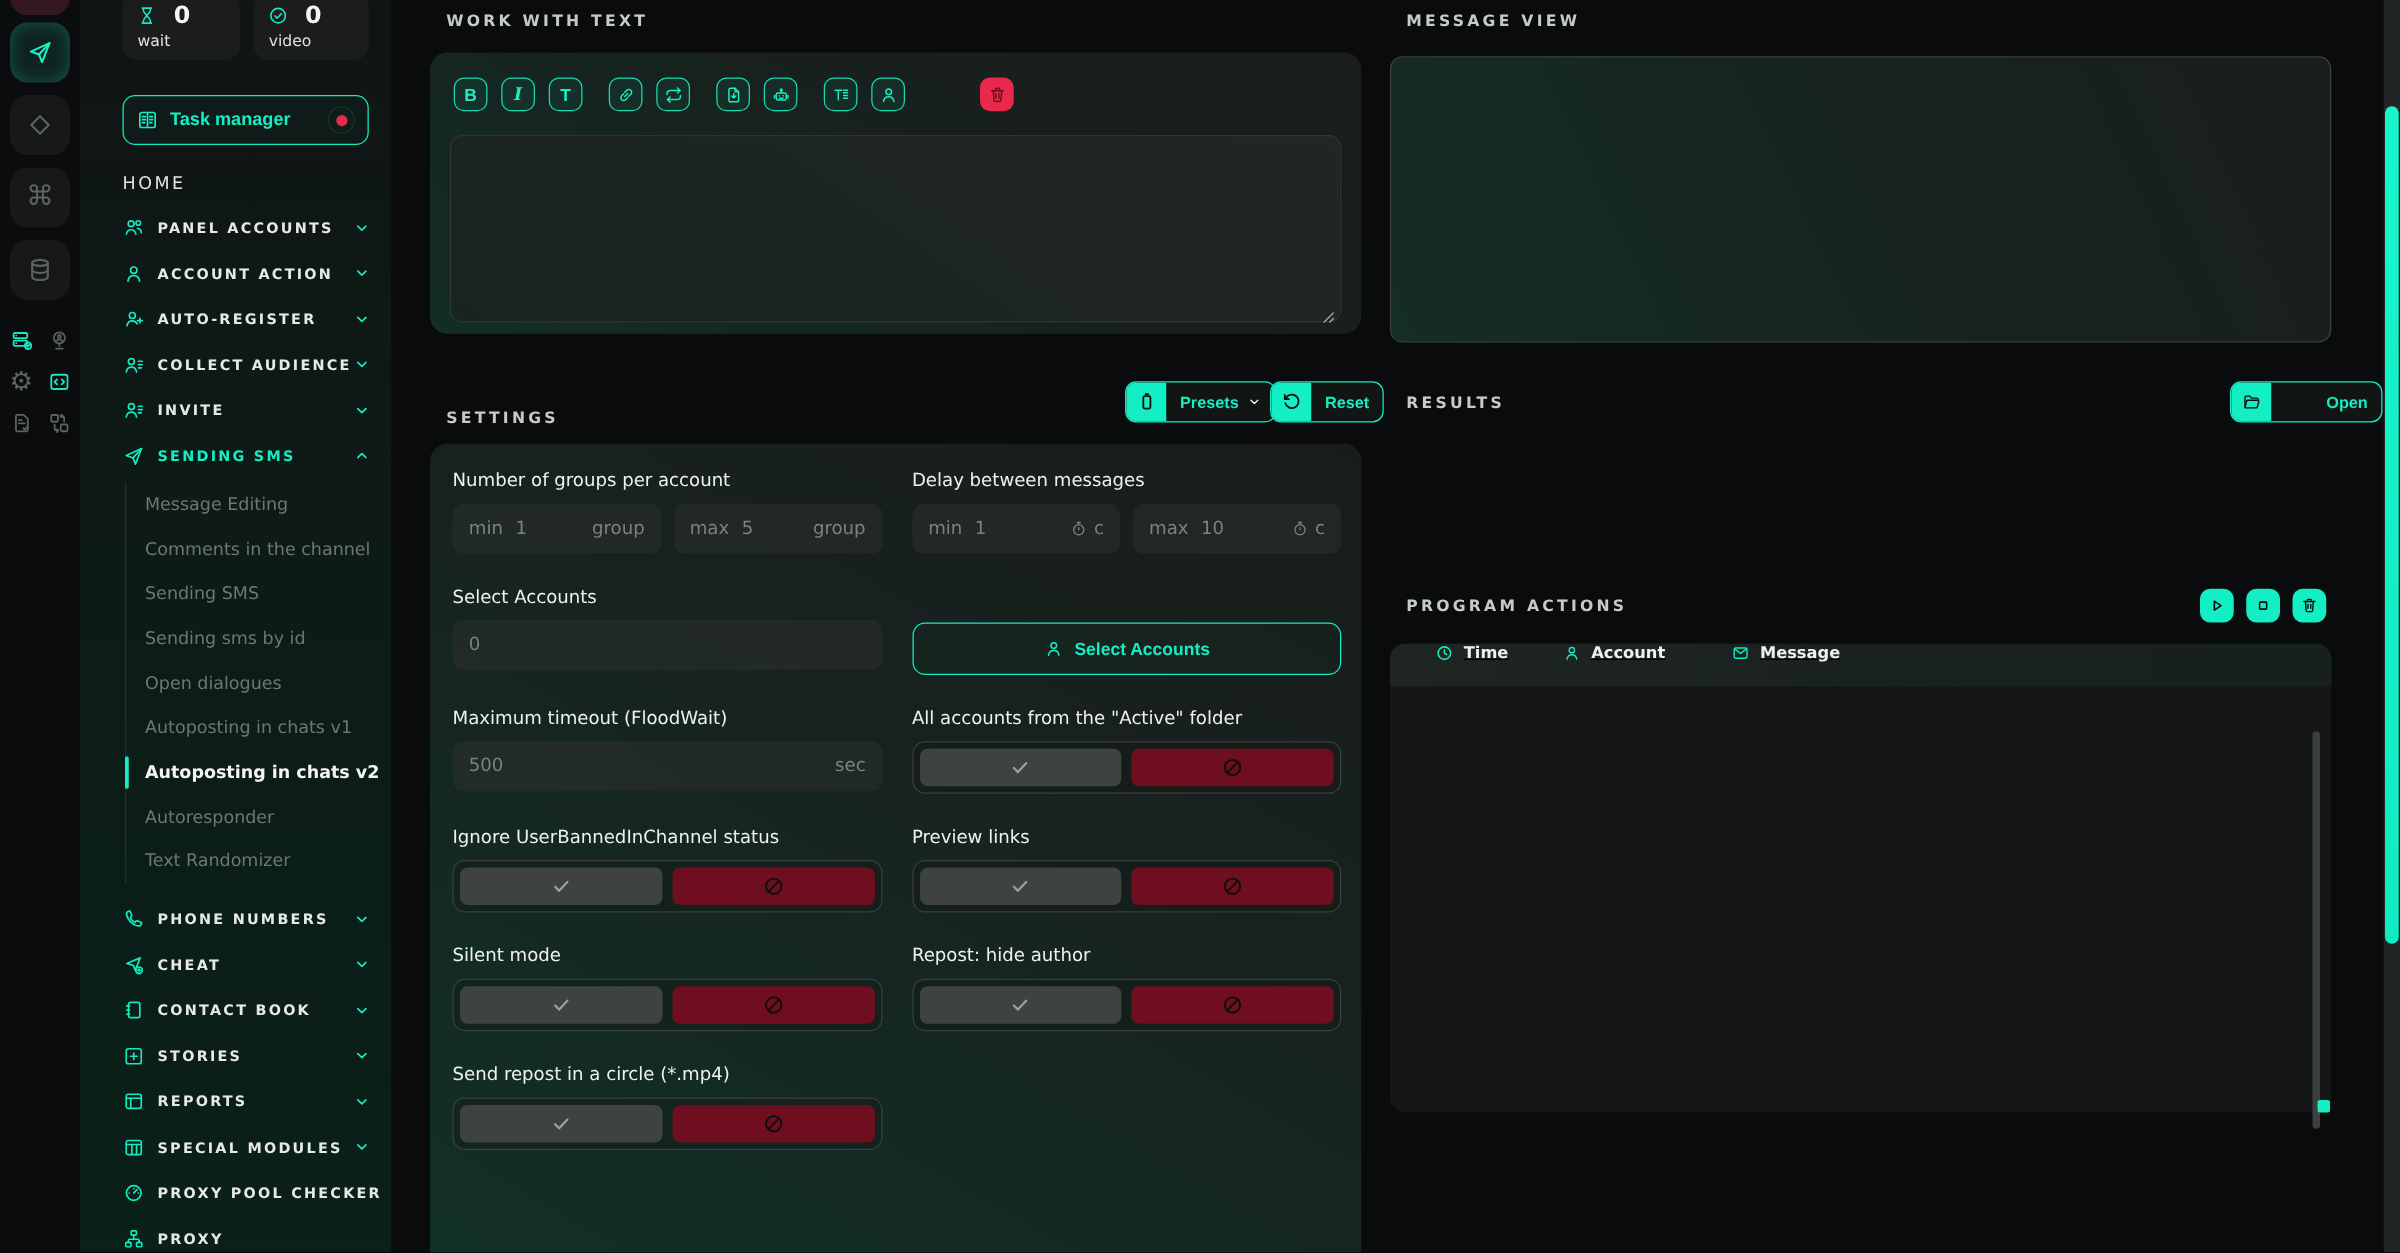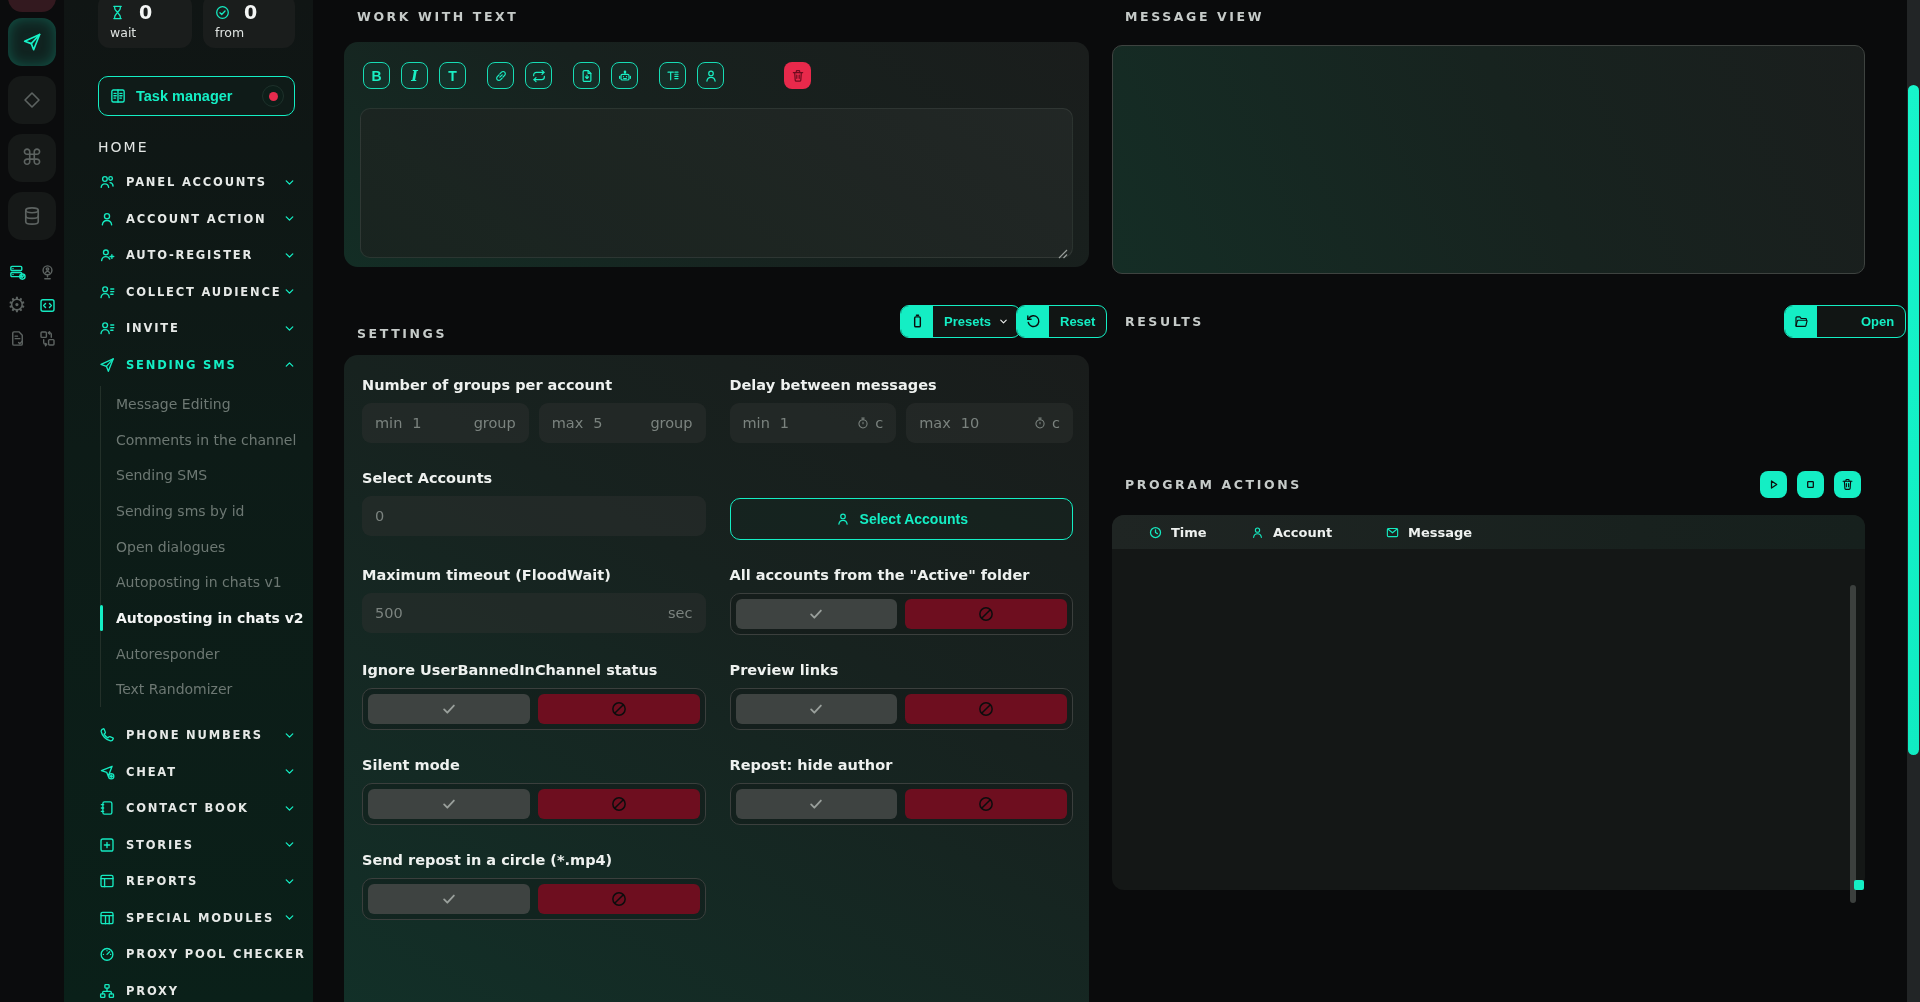--- a/index.html
+++ b/index.html
@@ -97,21 +97,21 @@
   .bs-chev svg { width:11px; height:11px; }
   #btn-presets { left:587px; top:305px; }
   #btn-reset   { left:703px; top:305px; }
   #btn-open    { left:1471px; top:305px;gap:33px; }
 
   .settings-card { left:31px; top:355px; width:745px; height:660px;
                    background:linear-gradient(210deg,#191c1b 0%,#17221f 40%,#123028 100%); }
   .sc-grid { position:absolute; left:18px; right:16px; top:22px; display:grid;
              grid-template-columns:1fr 1fr; column-gap:24px; }
   .field { margin-bottom:27px; }
-  .f-label { font-size:14.5px; font-weight:700; color:#eef1ef; margin-bottom:10px; }
+  .f-label { font-size:14.5px; font-weight:400; color:#eef1ef; margin-bottom:10px; }
   .f-row { display:flex; gap:10px; }
   .input { flex:1; height:40px; border-radius:9px; background:rgba(44,48,46,.55); display:flex;
            align-items:center; padding:0 13px; color:#7b837f; font-size:14.5px; cursor:text; }
   .in-value { margin-left:10px; }
   .in-suffix { margin-left:auto; display:flex; align-items:center; gap:5px; }
   .in-suffix svg { width:14px; height:14px; }
   .f-spacer { height:28px; }
   .btn-outline { width:100%; height:42px; border-radius:10px; border:1.3px solid #14eec4;
                  background:rgba(16,42,35,.25); color:#14eec4; font-weight:700; font-size:14px;
                  display:flex; align-items:center; justify-content:center; gap:9px; cursor:pointer; }
@@ -125,22 +125,22 @@
 
   
   .mv-box { position:absolute; left:799px; top:45px; width:753px; height:229px; border-radius:10px;
             border:1px solid #3e4340;
             background:linear-gradient(245deg,#1a1e1d 0%,#17231f 45%,#143027 115%); }
   .pa-buttons { position:absolute; left:1447px; top:471px; display:flex; gap:10px; }
   .pa-btn { width:27px; height:27px; border-radius:8px; background:#14eec4; border:none; color:#0b0d0d;
             display:flex; align-items:center; justify-content:center; cursor:pointer; }
   .pa-btn svg { width:15px; height:15px; }
   .pa-panel { position:absolute; left:799px; top:515px; width:753px; height:375px; border-radius:12px; background:#141716; }
-  .pa-header { height:34px; border-radius:12px 12px 0 0; display:flex; align-items:center;
-               background:linear-gradient(90deg,#1f2523 0%,#18211e 70%,#16201d 100%); }
+  .pa-header { height:34px; border-radius:12px 12px 0 0; display:flex; align-items:flex-start;
+               background:linear-gradient(90deg,#1f2523 0%,#18211e 70%,#16201d 100%);text-decoration:underline; }
   .pa-col { display:flex; align-items:center; gap:8px; font-size:13px; font-weight:700; color:#eef1ef; }
   .pa-col .pc-ic { width:15px; height:15px; color:#15e9c0; display:flex; }
   .pa-col svg { width:15px; height:15px; }
   .pa-col.c1 { padding-left:36px; width:138px; }
   .pa-col.c2 { width:135px; }
   .pa-body { position:relative; height:341px; }
   .pa-scroll { position:absolute; right:9px; top:36px; width:6px; height:318px; border-radius:3px; background:#3c403e; cursor:grab; }
   .pa-resize { position:absolute; right:1px; bottom:0; width:10px; height:10px; border-radius:2px; background:#14eec4; cursor:nwse-resize; }
 
   
@@ -258,21 +258,21 @@
     <div class="counter-card done">
       <div class="cc-row">
         <span class="cc-icon">
             <svg viewBox="0 0 24 24" fill="none" stroke="currentColor" stroke-width="1.8" stroke-linecap="round" stroke-linejoin="round">
               <circle cx="12" cy="12" r="8.2"></circle>
               <path d="M8.4 12.3l2.5 2.5 4.7-5"></path>
             </svg>
           </span>
         <span class="cc-num">0</span>
       </div>
-      <div class="cc-label">from</div>
+      <div class="cc-label">video</div>
     </div>
 
     <button class="task-manager">
       <span class="tm-icon">
           <svg viewBox="0 0 24 24" fill="none" stroke="currentColor" stroke-width="1.8" stroke-linecap="round" stroke-linejoin="round">
             <rect x="3.8" y="4" width="16.4" height="16" rx="2"></rect>
             <path d="M12 4v16"></path>
             <path d="M6.6 8.4h3M6.6 11.6h3M6.6 14.8h2.2M14.4 8.4h3M14.4 11.6h3M14.4 14.8h2.2"></path>
           </svg>
         </span>

